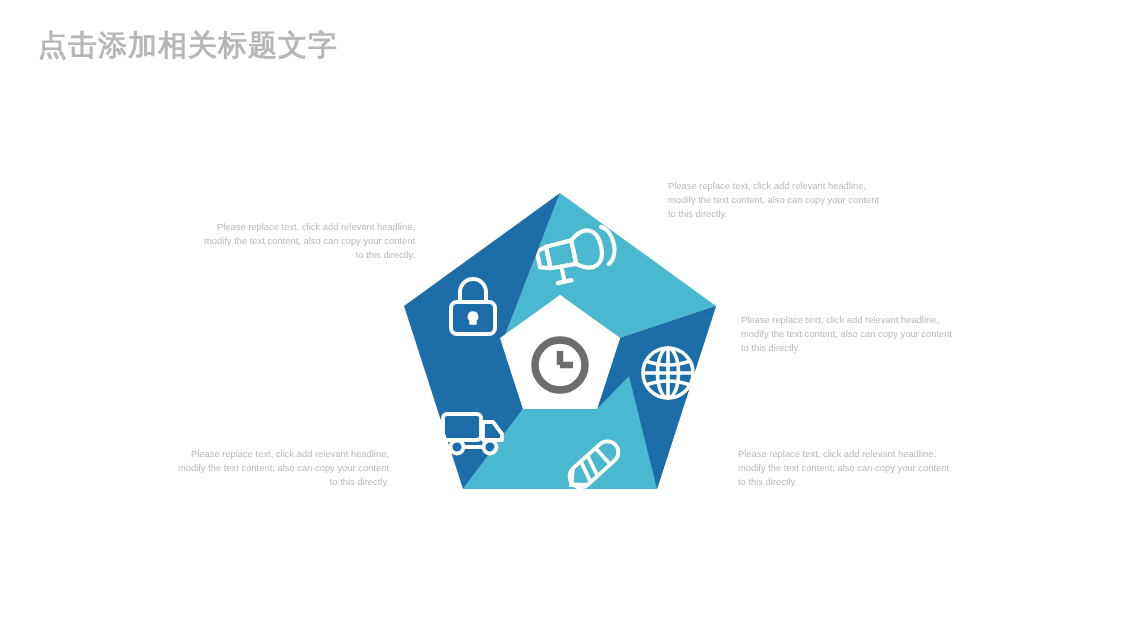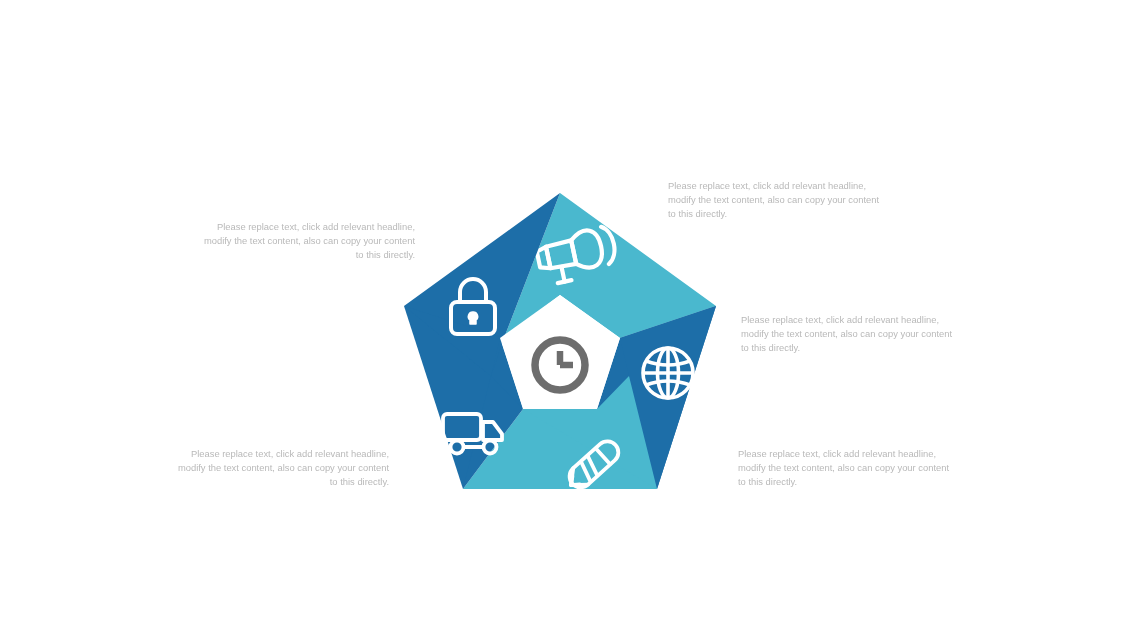--- a/index.html
+++ b/index.html
@@ -74,20 +74,21 @@
   #cap-top-right   { left: 668px; top: 179px;  width: 212px; }
   #cap-left-upper  { left: 200px; top: 220px;  width: 215px; }
   #cap-right-mid   { left: 741px; top: 313px;  width: 245px; }
   #cap-left-lower  { left: 172px; top: 447px;  width: 217px; }
   #cap-right-lower { left: 738px; top: 447px;  width: 225px; }
 </style>
 </head>
 <body>
 
 <div id="header">
+  <div id="title-cn">点击添加相关标题文字</div>
 </div>
 
 <div id="stage">
 
   <svg id="pinwheel" viewBox="0 0 360 345">
 
     <g>
       <polygon points="180,13 336,126 240,158 180,115 124,158" fill="#4ab8ce"></polygon>
 
       <g transform="translate(592,0)">

